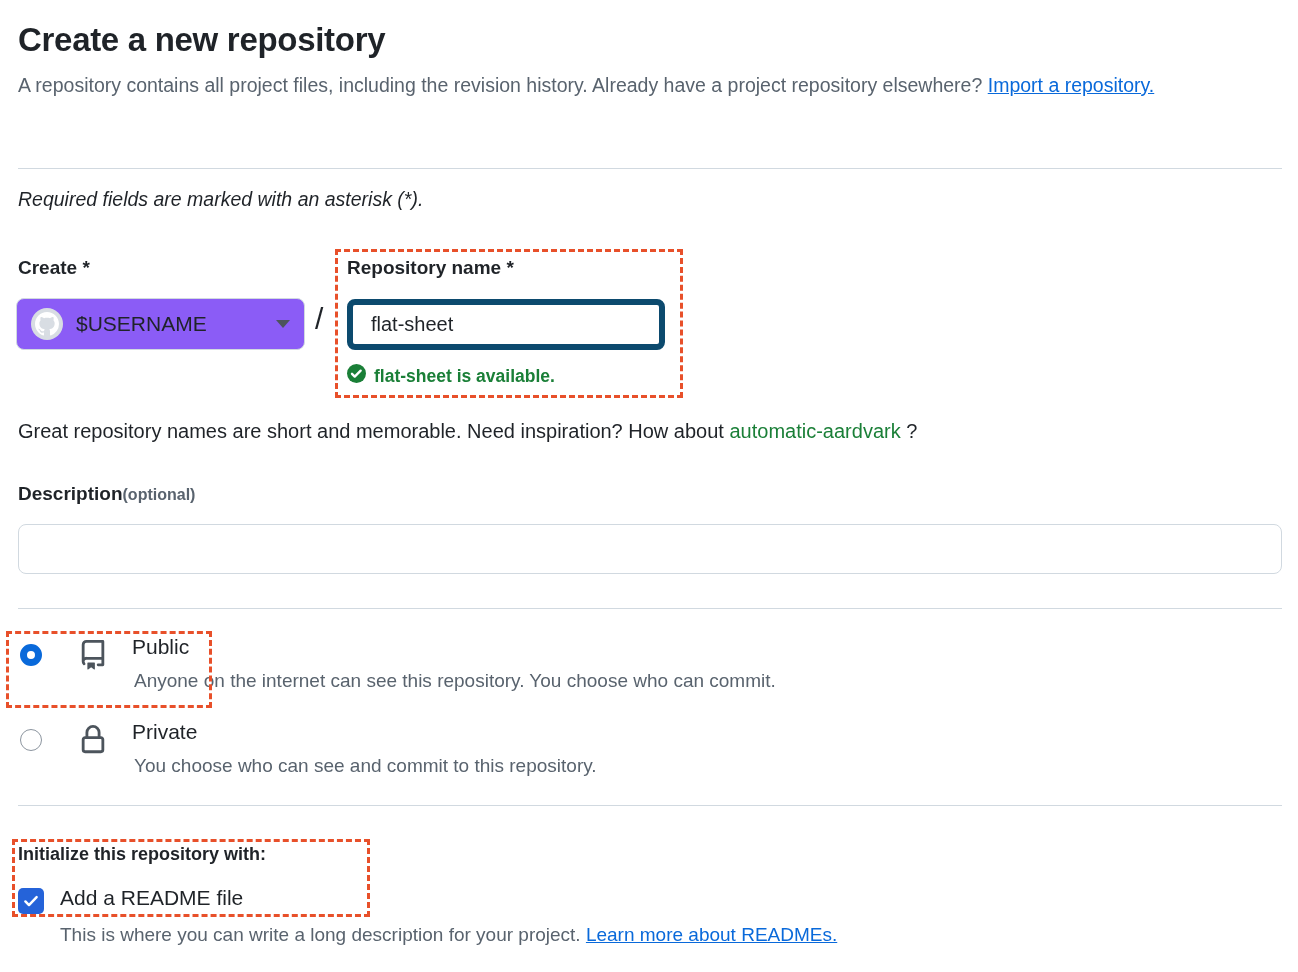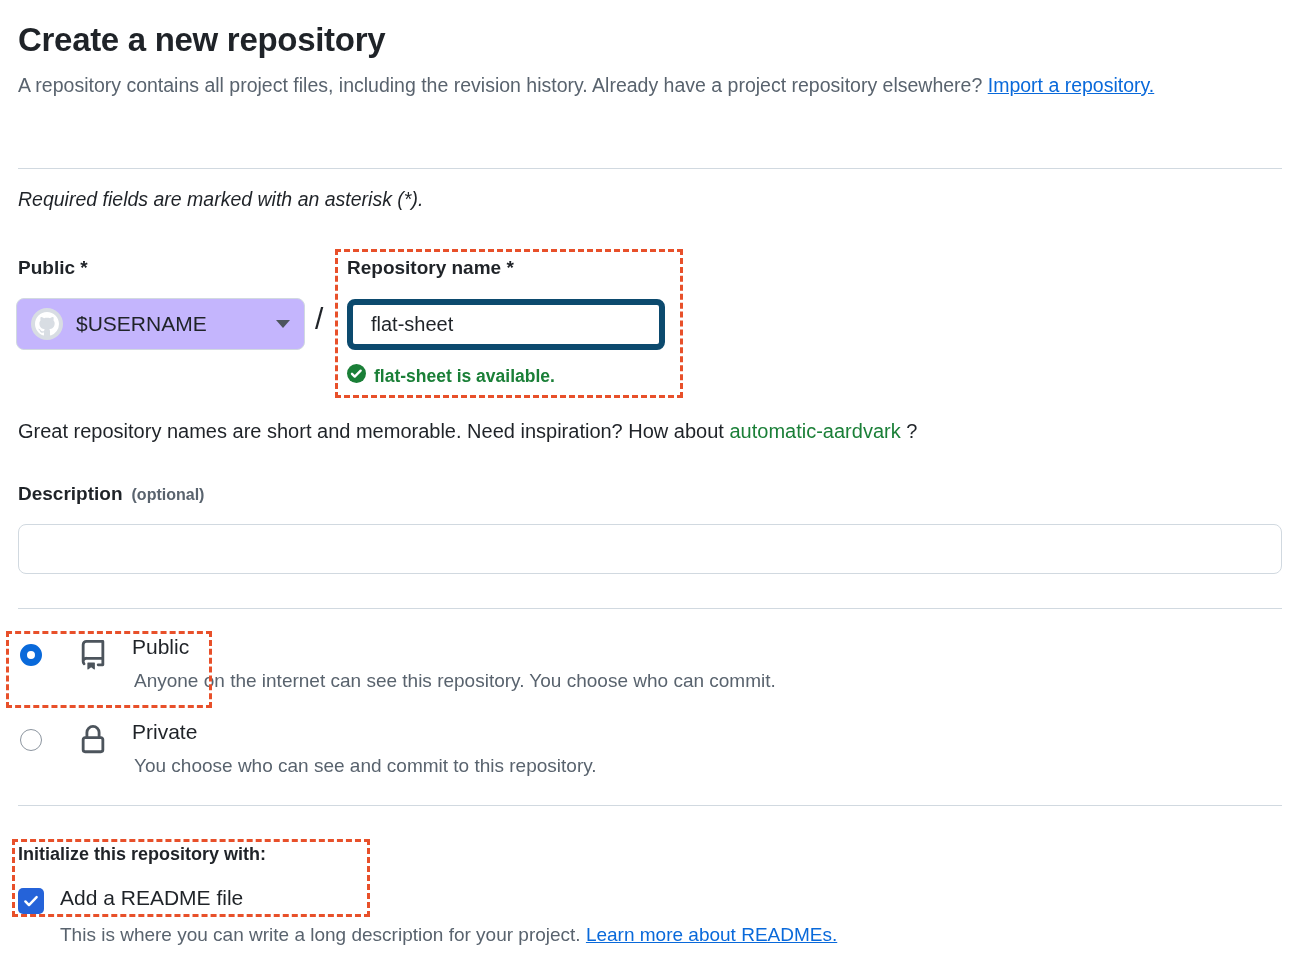--- a/index.html
+++ b/index.html
@@ -76,21 +76,21 @@
   }
   .owner-select {
     position: absolute;
     left: 16px;
     top: 298px;
     width: 289px;
     height: 52px;
     box-sizing: border-box;
     border: 1px solid #d1d9e0;
     border-radius: 8px;
-    background: #c4b5fd;
+    background: #8b5cf6;
     display: flex;
     align-items: center;
     padding: 0 14px;
     cursor: pointer;
   }
   .avatar {
     width: 32px; height: 32px;
     border-radius: 50%;
     background: #d8dde3;
     display: flex; align-items: center; justify-content: center;
@@ -174,21 +174,21 @@
     left: 18px;
     top: 483px;
     font-size: 19px;
     font-weight: bold;
     color: #1f2328;
   }
   .desc-optional {
     font-size: 16px;
     font-weight: bold;
     color: #59636e;
-    margin-left: 9px;
+    margin-left: 0;
   }
   .desc-input {
     position: absolute;
     left: 18px;
     top: 524px;
     width: 1264px;
     height: 50px;
     box-sizing: border-box;
     border: 1px solid #d1d9e0;
     border-radius: 8px;
@@ -291,21 +291,21 @@
 
   <div class="header">
     <h1 class="title">Create a new repository</h1>
     <p class="subtitle"><span>A repository contains all project files, including the revision history. Already have a project repository elsewhere? </span><a class="link">Import a repository.</a></p>
   </div>
 
   <div class="divider d1"></div>
 
   <div class="required-note">Required fields are marked with an asterisk (*).</div>
 
-  <div class="owner-label">Public *</div>
+  <div class="owner-label">Create *</div>
 
   <div class="owner-select">
     <span class="avatar">
       <svg width="24" height="24" viewBox="0 0 16 16" aria-hidden="true">
         <path fill="#ffffff" d="M8 0C3.58 0 0 3.58 0 8c0 3.54 2.29 6.53 5.47 7.59.4.07.55-.17.55-.38
           0-.19-.01-.82-.01-1.49-2.01.37-2.53-.49-2.69-.94-.09-.23-.48-.94-.82-1.13-.28-.15-.68-.52-.01-.53.63-.01
           1.08.58 1.23.82.72 1.21 1.87.87 2.33.66.07-.52.28-.87.51-1.07-1.78-.2-3.64-.89-3.64-3.95
           0-.87.31-1.59.82-2.15-.08-.2-.36-1.02.08-2.12 0 0 .67-.21 2.2.82.64-.18 1.32-.27 2-.27.68 0
           1.36.09 2 .27 1.53-1.04 2.2-.82 2.2-.82.44 1.1.16 1.92.08 2.12.51.56.82 1.27.82 2.15 0 3.07-1.87
           3.75-3.65 3.95.29.25.54.73.54 1.48 0 1.07-.01 1.93-.01 2.2 0 .21.15.46.55.38A8.012 8.012 0 0 0 16 8c0-4.42-3.58-8-8-8Z"></path>

